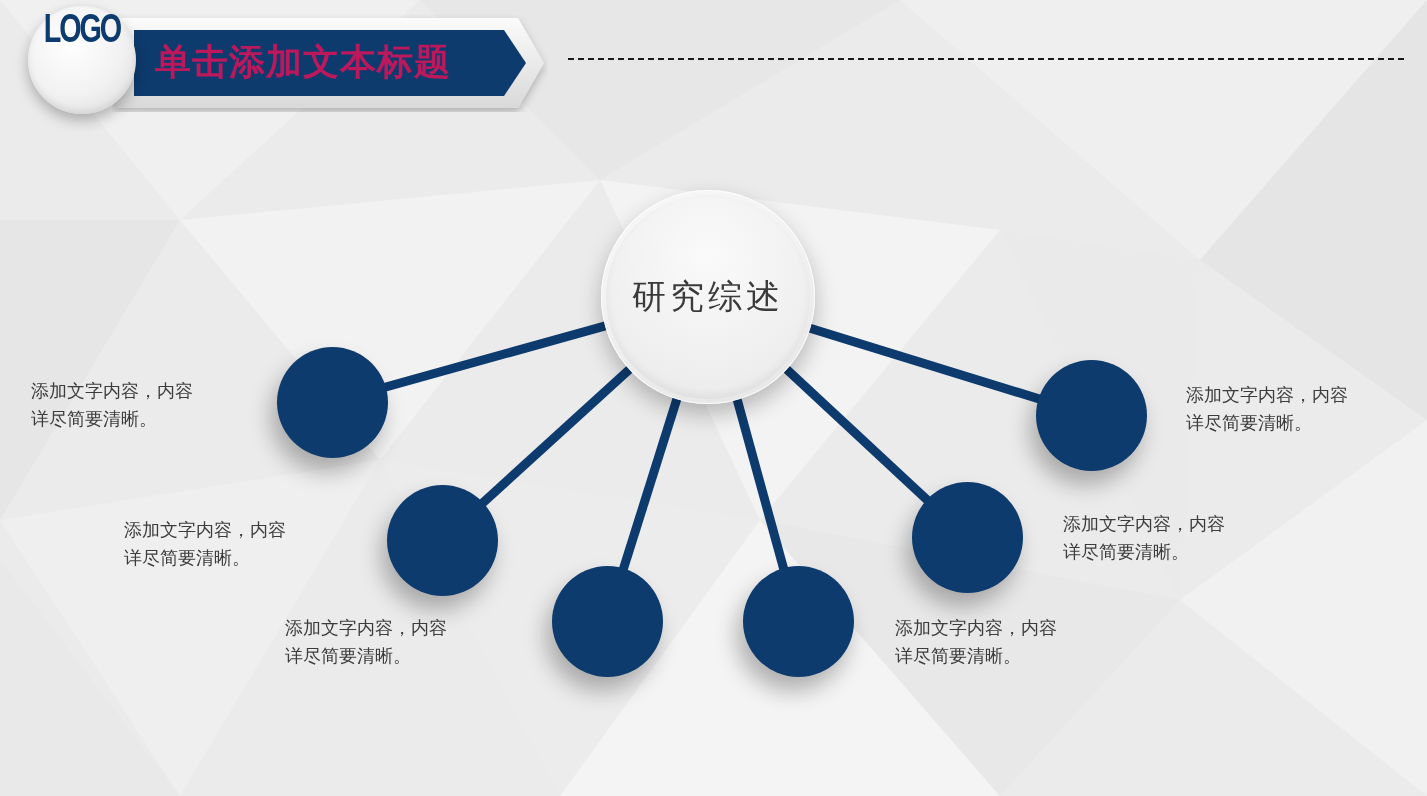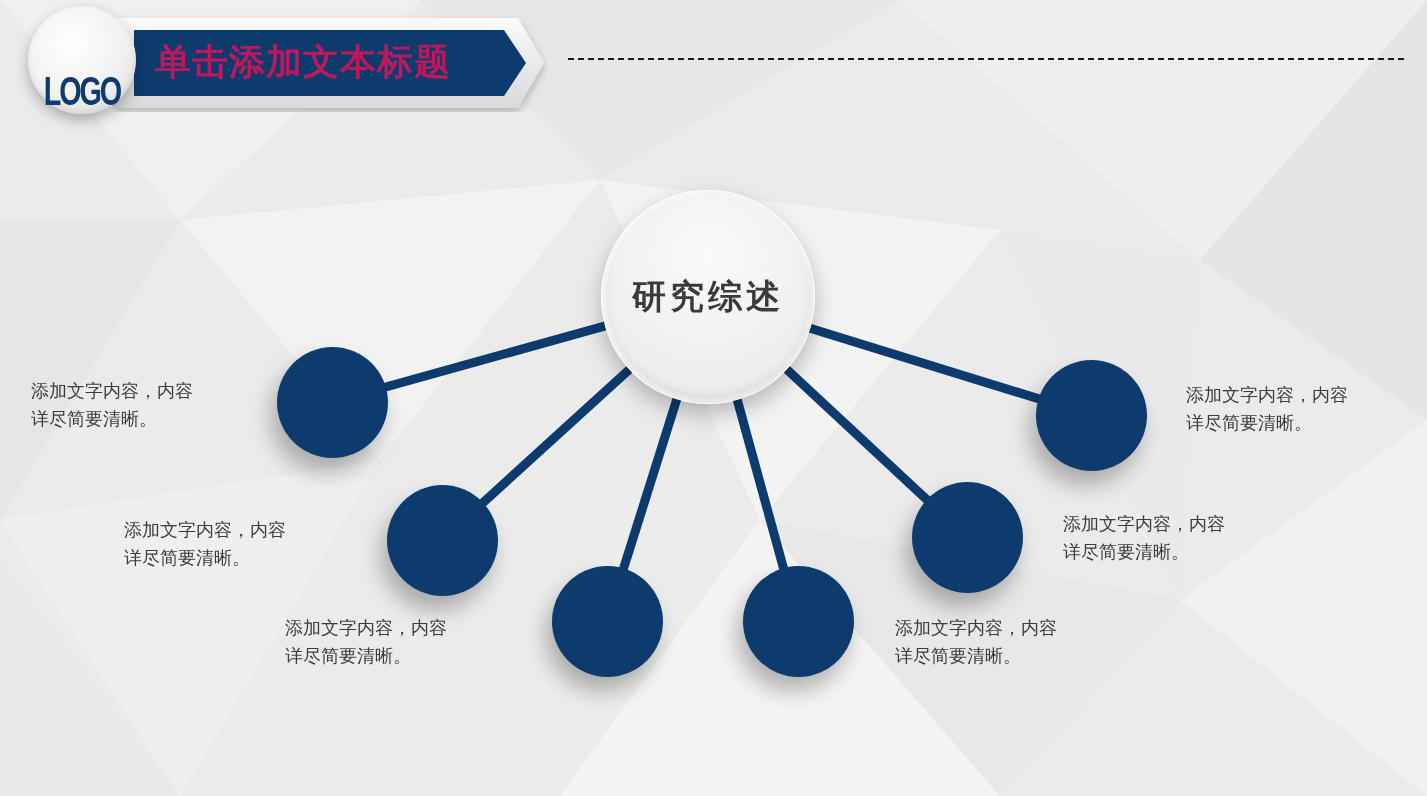--- a/index.html
+++ b/index.html
@@ -8,21 +8,21 @@
     background: #ececec;
     font-family: "DejaVu Sans", "Liberation Sans", sans-serif;
   }
   .bg { position: absolute; inset: 0; }
   .header-logo-circle {
     position: absolute; left: 28px; top: 6px; width: 108px; height: 108px;
     border-radius: 50%;
     background: radial-gradient(circle at 40% 35%, #ffffff 0%, #f1f1f1 55%, #d6d6d6 100%);
     box-shadow: 0 6px 14px rgba(0,0,0,0.28), inset 0 -3px 6px rgba(0,0,0,0.08);
     z-index: 3;
-    display: flex; align-items: flex-end; justify-content: center;
+    display: flex; align-items: flex-start; justify-content: center;
   }
   .logo-text {
     font-family: "Liberation Sans", sans-serif; font-weight: bold;
     font-size: 40px; color: #0d3b6e; letter-spacing: -3px;
     transform: scaleX(0.72); transform-origin: center;
   }
   .header-plate {
     position: absolute; left: 112px; top: 14px; width: 436px; height: 98px;
     z-index: 2;
   }
@@ -44,21 +44,21 @@
     z-index: 5;
     display: flex; align-items: center; justify-content: center;
   }
   .center-node::before {
     content: ""; position: absolute; inset: 5px; border-radius: 50%;
     background: radial-gradient(circle at 50% 30%, #fafafa 0%, #eeeeee 70%, #e4e4e4 100%);
     box-shadow: inset 0 -4px 8px rgba(0,0,0,0.05);
   }
   .center-label {
     position: relative; z-index: 2;
-    font-size: 34px; font-weight: bold; color: #3a3a3a; letter-spacing: 4px;
+    font-size: 34px; font-weight: normal; color: #3a3a3a; letter-spacing: 4px;
   }
   .node {
     position: absolute; width: 111px; height: 111px; border-radius: 50%;
     background: #0d3b6e; z-index: 4;
     box-shadow: -6px 14px 22px rgba(0,0,0,0.28);
   }
   .node-text {
     position: absolute; z-index: 6;
     font-size: 18px; line-height: 28px; color: #3c3c3c;
     white-space: nowrap;

